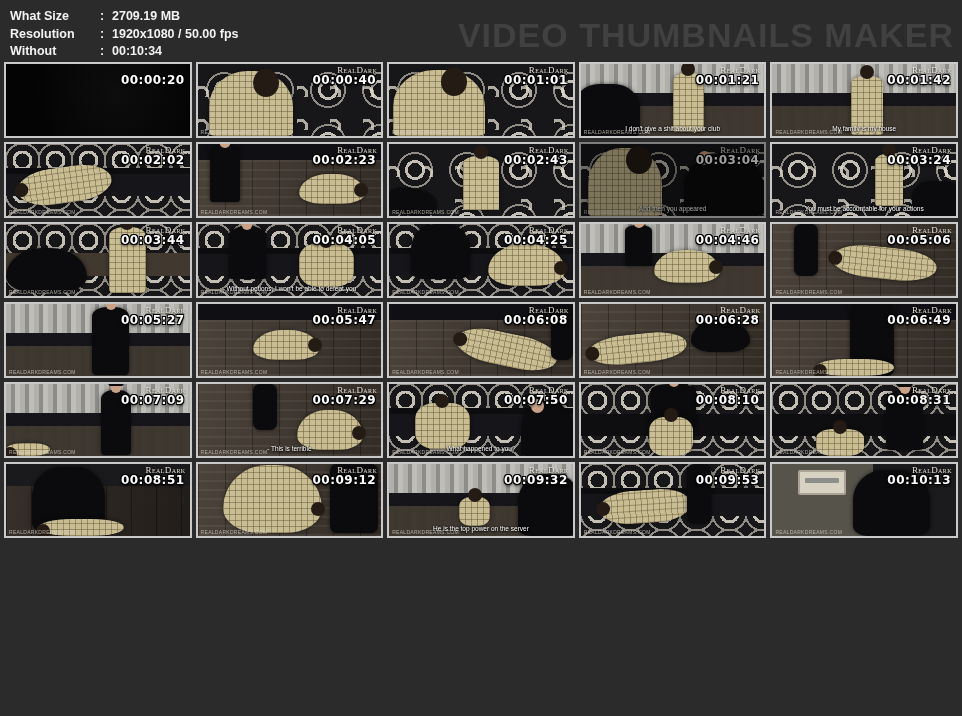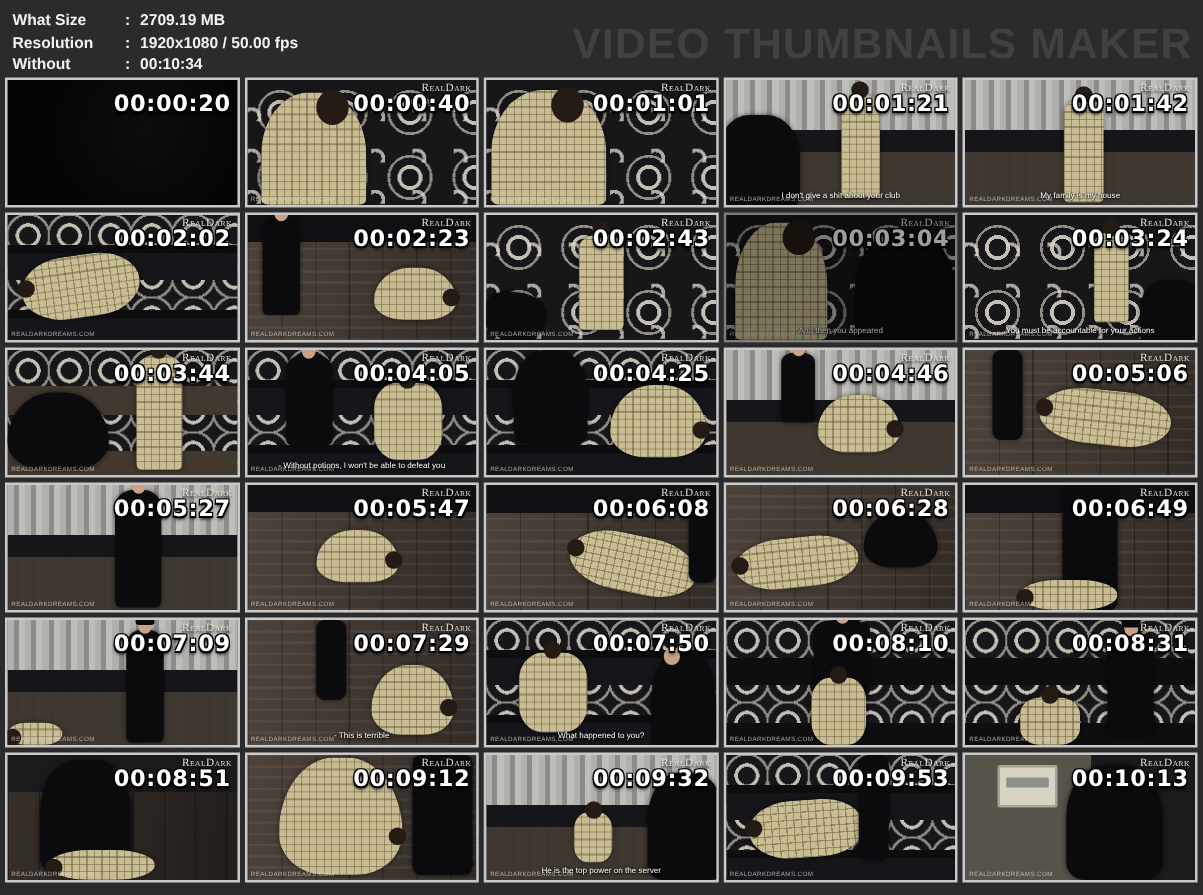--- a/index.html
+++ b/index.html
@@ -13,21 +13,21 @@
   .info-row{display:flex;line-height:17.5px;}
   .info-label{width:90px;}
   .info-sep{width:12px;}
   .maker-wm{position:absolute;right:8px;top:16px;text-align:right;}
   .maker-title{font-size:34px;font-weight:bold;letter-spacing:1px;color:#414141;
     font-family:"Liberation Sans",sans-serif;white-space:nowrap;}
   .maker-sub{font-size:13px;font-weight:bold;color:#3c4150;margin-top:-4px;margin-right:6px;}
   
   .grid{position:absolute;left:4px;top:62px;width:954px;
     display:grid;grid-template-columns:repeat(5,1fr);gap:4px;}
-  .thumb{position:relative;height:104px;box-sizing:border-box;border:2px solid #c9c9c9;
+  .thumb{position:relative;height:76px;box-sizing:border-box;border:2px solid #c9c9c9;
     overflow:hidden;background:#111;}
   
   .scene-dark{background:radial-gradient(circle at 60% 40%,#0d0d0d,#040404 70%);}
   .scene-wallpaper,.scene-wallpaperdark,.scene-wallfloor,.scene-lounge,.scene-walllounge{
     background-color:#17171a;
     background-image:
       radial-gradient(circle at 50% 50%, rgba(0,0,0,0) 7px, rgba(226,220,206,.85) 7px 10px, rgba(0,0,0,0) 10px 16px, rgba(226,220,206,.6) 16px 18px, rgba(0,0,0,0) 18px),
       radial-gradient(circle at 10% 90%, rgba(0,0,0,0) 5px, rgba(226,220,206,.75) 5px 8px, rgba(0,0,0,0) 8px);
     background-size:52px 52px,33px 33px;}
   .scene-wallpaperdark{filter:brightness(.62);}
@@ -87,21 +87,21 @@
   .fig-woman.pose-stand::before{content:"";position:absolute;width:11px;height:12px;
     background:#c9a186;border-radius:50%;top:-9px;left:50%;transform:translateX(-50%);}
   .fig-woman.pose-stand::after{content:"";position:absolute;width:15px;height:10px;
     background:#0a0a0a;border-radius:50% 50% 20% 20%;top:-14px;left:50%;transform:translateX(-50%);}
   .fig-woman.pose-bust::before{content:"";position:absolute;width:13px;height:14px;
     background:#c9a186;border-radius:50%;top:-2px;left:18%;}
   .fig-panel{background:#d8d2c2;border:2px solid #aaa294;border-radius:2px;}
   .fig-panel::before{content:"";position:absolute;left:12%;top:28%;width:76%;height:26%;
     background:#8d8d89;border-radius:1px;}
   
-  .ts{position:absolute;top:9px;right:5px;color:#fff;font-weight:bold;font-size:18px;
+  .ts{position:absolute;top:9px;right:5px;color:#fff;font-weight:bold;font-size:12px;
     font-family:"DejaVu Sans",sans-serif;letter-spacing:.5px;
     text-shadow:-1px -1px 0 #000,1px -1px 0 #000,-1px 1px 0 #000,1px 1px 0 #000,0 2px 3px #000;}
   .wm{position:absolute;top:1px;right:4px;color:#efe9dc;font-size:9px;letter-spacing:.4px;
     font-family:"Liberation Serif",serif;font-variant:small-caps;text-shadow:0 1px 2px #000;opacity:.95;}
   .site{position:absolute;bottom:1px;left:3px;color:#d8d2c8;font-size:5px;opacity:.75;letter-spacing:.3px;}
   .sub{position:absolute;bottom:3px;left:0;width:100%;text-align:center;color:#fff;
     font-size:6.5px;line-height:8px;text-shadow:0 0 2px #000,0 1px 2px #000;padding:0 8px;box-sizing:border-box;}
 </style>
 </head>
 <body>

